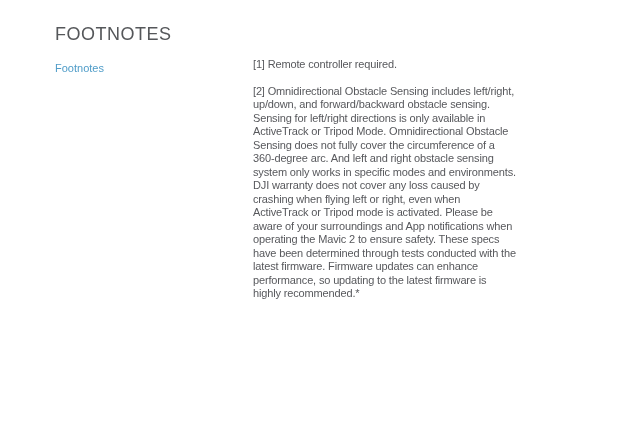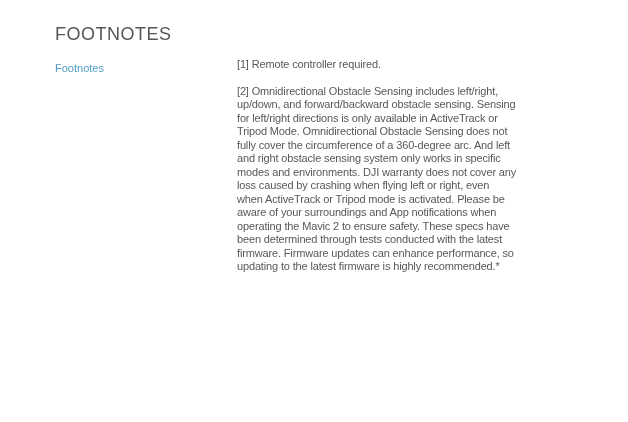--- a/index.html
+++ b/index.html
@@ -42,21 +42,21 @@
     text-decoration: none;
     cursor: pointer;
   }
   .main-content {
     position: absolute;
     left: 237px;
     top: 58px;
     width: 280px;
   }
   .footnote {
-    margin: 0 0 13px 0;
+    margin: 0 0 13px 16px;
     font-size: 11px;
     line-height: 13.5px;
     letter-spacing: -0.15px;
     color: #57585c;
   }
 </style>
 </head>
 <body>
 
 <div class="page">

